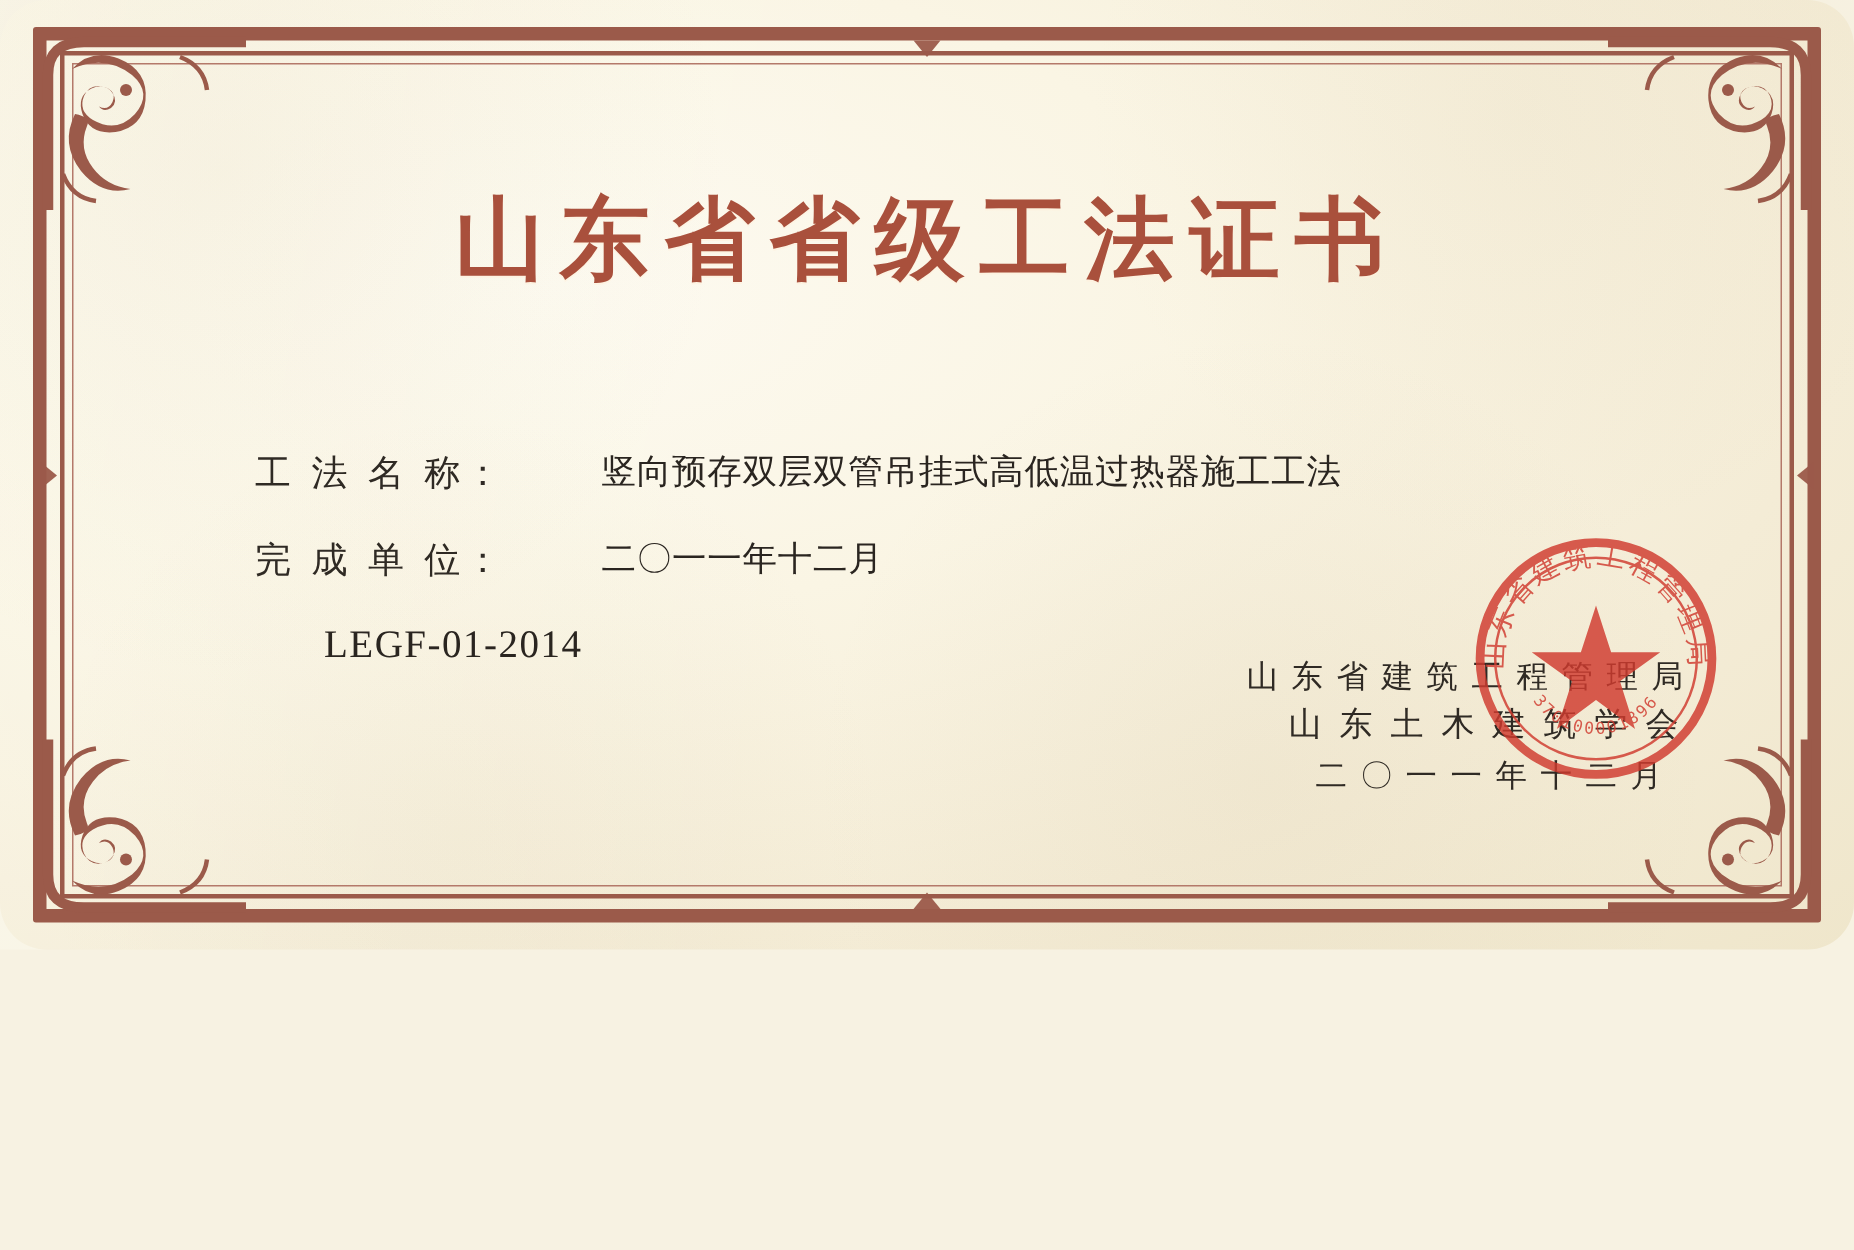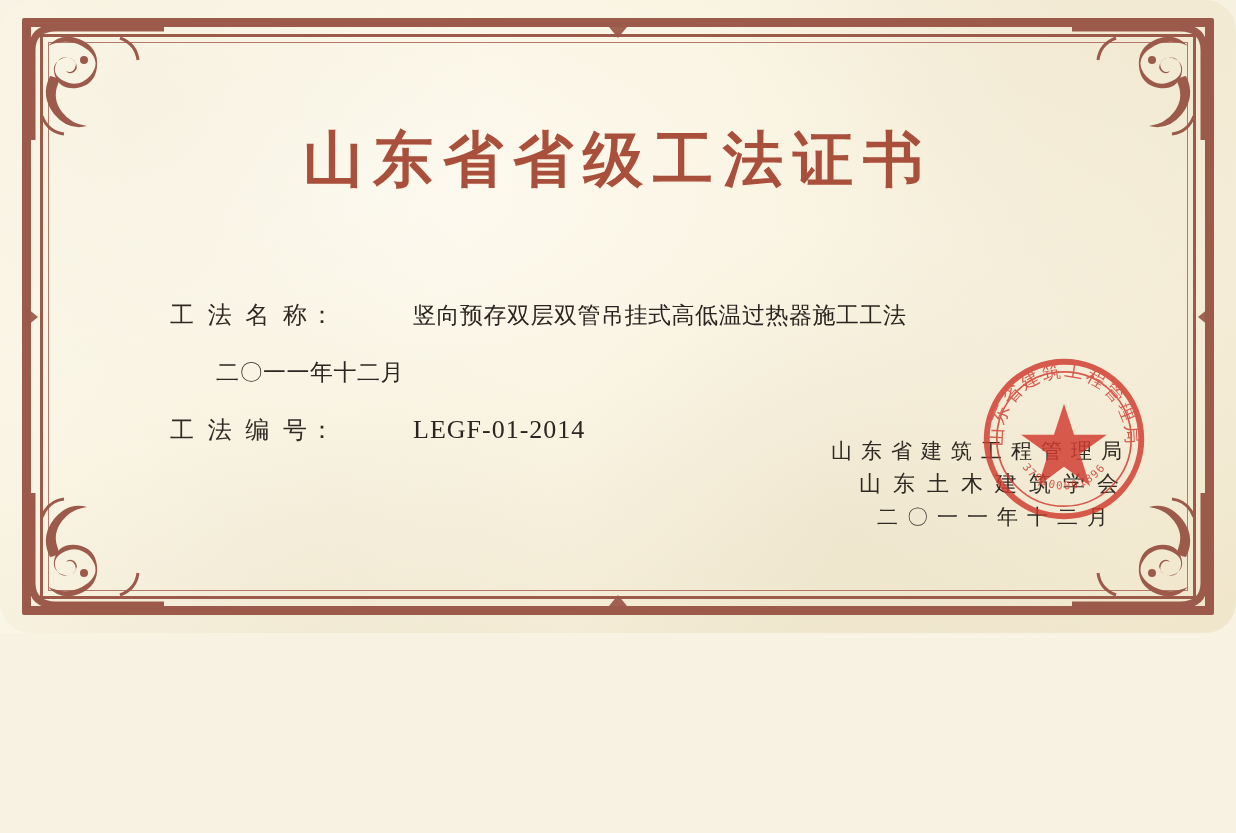--- a/index.html
+++ b/index.html
@@ -129,24 +129,23 @@
   }
 
   .fields {
     position: absolute;
     top: 245px;
     left: 110px;
     right: 60px;
   }
   .field-row {
     display: flex;
-    align-items: center;
+    align-items: flex-start;
     margin-bottom: 26px;
     color: #3c342c;
-    gap: 12px;
   }
   .field-label {
     flex: 0 0 auto;
     width: 185px;
     font-family: "DejaVu Serif", "Liberation Serif", serif;
     font-size: 24px;
     letter-spacing: 3px;
     color: #2f2a24;
   }
   .field-value {
@@ -279,25 +278,25 @@
     <div class="cert-title">山东省省级工法证书</div>
 
     <div class="fields">
 
       <div class="field-row">
         <div class="field-label">工 法 名 称：</div>
         <div class="field-value">竖向预存双层双管吊挂式高低温过热器施工工法</div>
       </div>
 
       <div class="field-row">
+        <div class="field-label">完 成 单 位：</div>
         <div class="field-value">二〇一一年十二月</div>
       </div>
 
       <div class="field-row">
-        <div class="field-label">工 法 编 号：</div>
         <div class="field-value latin">LEGF-01-2014</div>
       </div>
 
     </div>
 
     <div class="signature-block">
       <div class="sig-line l1">山东省建筑工程管理局</div>
       <div class="sig-line l2">山东土木建筑学会</div>
       <div class="sig-line l3">二〇一一年十二月</div>
     </div>

